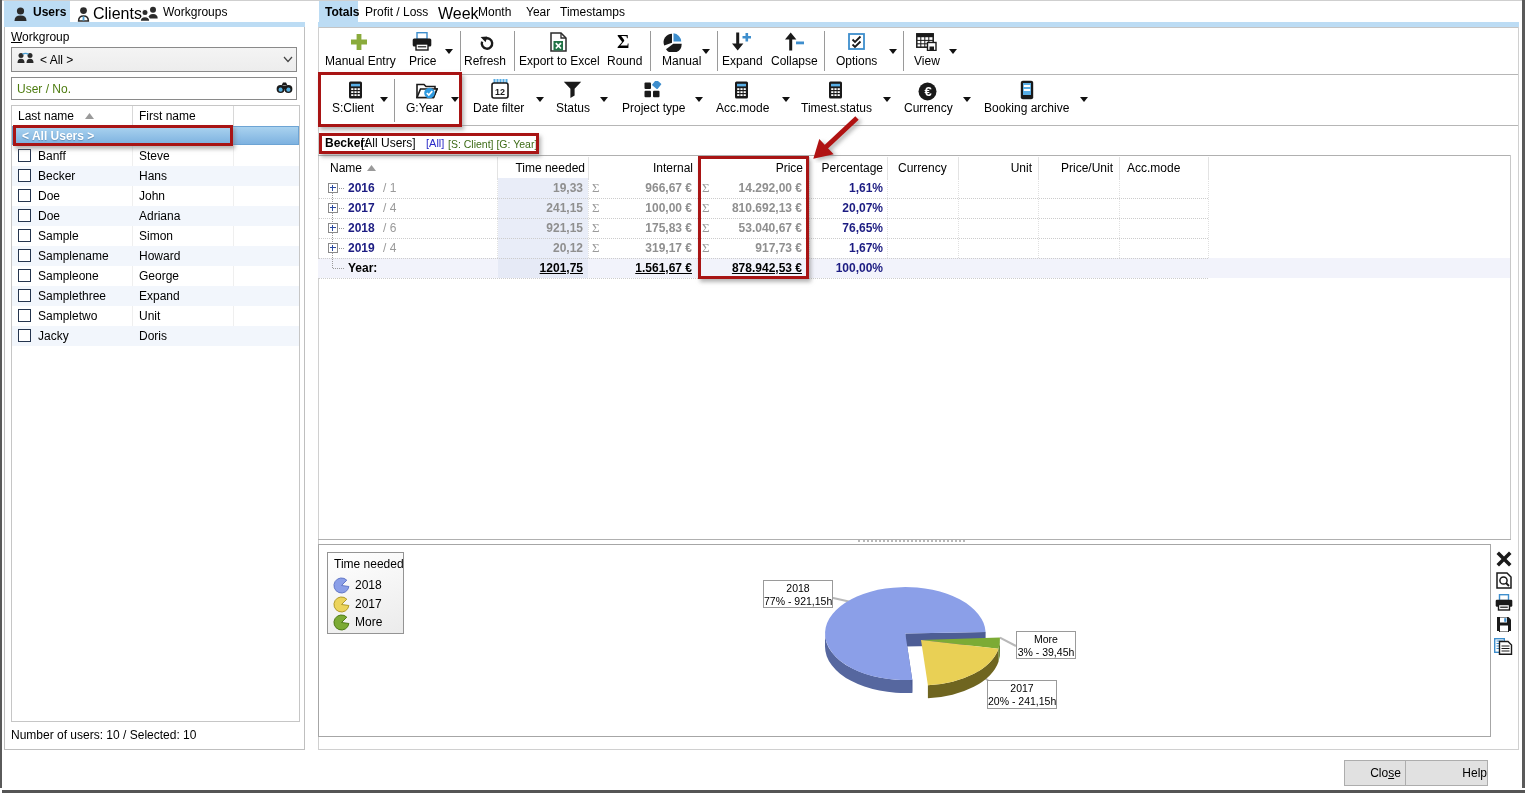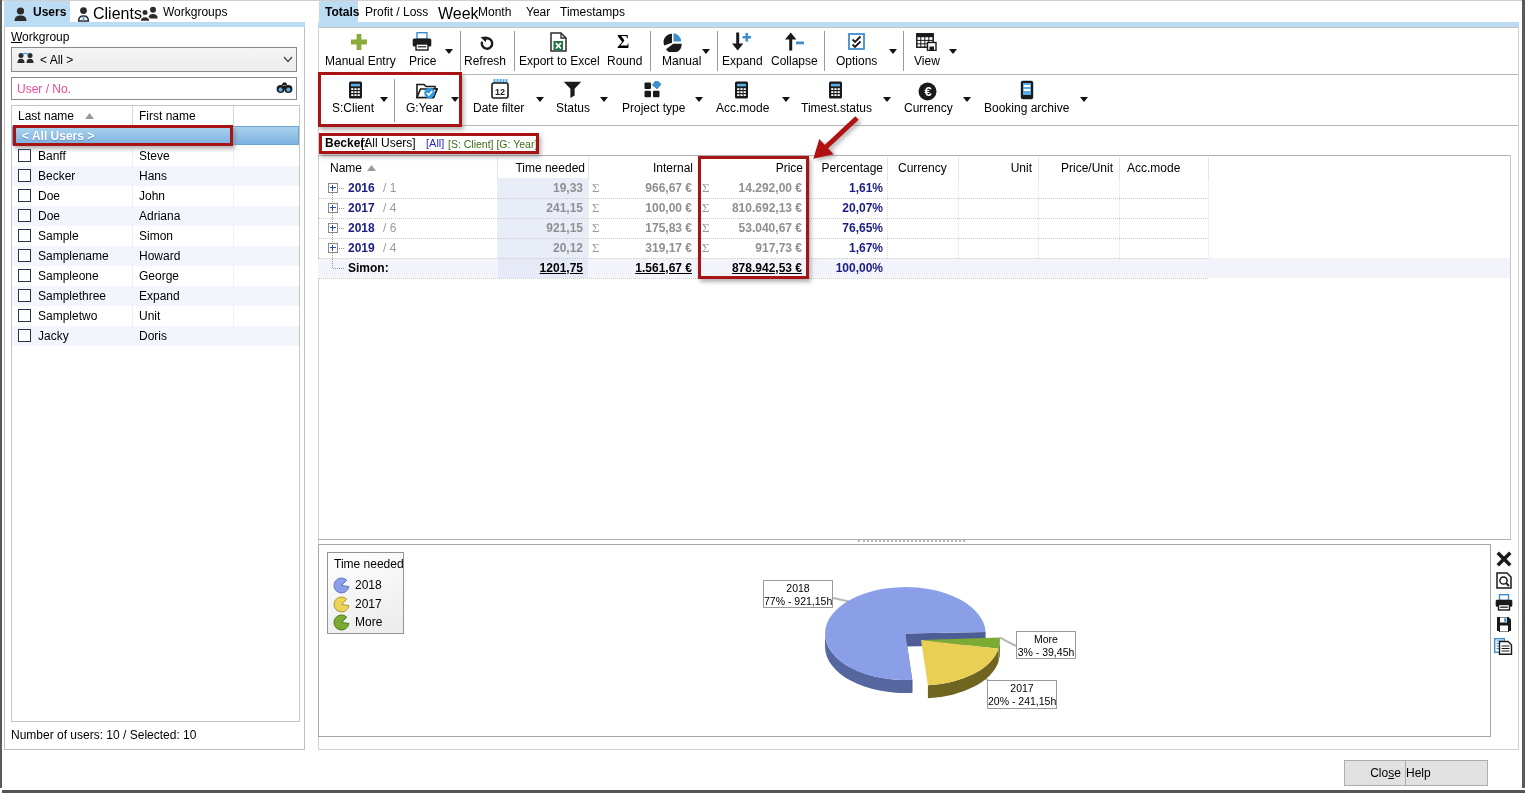--- a/index.html
+++ b/index.html
@@ -62,21 +62,21 @@
     <circle cx="13" cy="3.4" r="2.5" fill="#2b2b2b"></circle>
         <path d="M9.5 11 Q9.5 6.8 13 6.8 Q16.5 6.8 16.5 11 Z" fill="#2b2b2b"></path>
     <path d="M5.5 2.2 Q8.5 0.6 11.5 2.2" stroke="#4aa0d5" stroke-width="1.4" fill="none"></path>
   </svg>
   <div class="abs" style="left:40px;top:53px;font-size:12px">&lt; All &gt;</div>
   <svg class="abs" style="left:283px;top:56px" width="10" height="7" viewBox="0 0 10 7">
         <path d="M1 1 L5 5.5 L9 1" stroke="#444" stroke-width="1.2" fill="none"></path>
       </svg>
 
   <div class="abs" style="left:11px;top:77px;width:286px;height:23px;border:1px solid #8a8a8a;background:#fff"></div>
-  <div class="abs" style="left:17px;top:82px;color:#ec4899;font-size:12px">User / No.</div>
+  <div class="abs" style="left:17px;top:82px;color:#4d7c0f;font-size:12px">User / No.</div>
   <svg class="abs" style="left:276px;top:81px" width="17" height="14" viewBox="0 0 17 14">
     <circle cx="4.6" cy="8" r="4" fill="#1a1a1a"></circle>
         <circle cx="12.4" cy="8" r="4" fill="#1a1a1a"></circle>
     <circle cx="4.6" cy="8.7" r="2.1" fill="#58b0e0"></circle>
         <circle cx="12.4" cy="8.7" r="2.1" fill="#58b0e0"></circle>
     <rect x="6.5" y="5" width="4" height="3" fill="#1a1a1a"></rect>
         <path d="M5.5 4.5 L7 1.5 L10 1.5 L11.5 4.5 Z" fill="#1a1a1a"></path>
   </svg>
 
   <div class="abs" style="left:11px;top:105px;width:289px;height:617px;border:1px solid #c6c6c6;background:#fff"></div>
@@ -413,21 +413,21 @@
   <div class="abs" style="left:332px;top:245px;width:1px;height:6px;background:#2b4a9e"></div>
   <div class="abs" style="left:339px;top:248px;width:5px;height:0;border-top:1px dotted #9a9a9a"></div>
   <div class="abs navy" style="left:348px;top:241px;font-size:12px">2019</div>
   <div class="abs gray" style="left:383px;top:241px;font-size:12px">/ 4</div>
   <div class="cell r num" style="left:483px;top:241px;width:100px;font-size:12px">20,12</div>
   <div class="abs gray" style="left:592px;top:240px;font-size:13px;font-family:'Liberation Serif',serif">Σ</div>
   <div class="cell r num" style="left:592px;top:241px;width:100px;font-size:12px">319,17 €</div>
   <div class="abs gray" style="left:702px;top:240px;font-size:13px;font-family:'Liberation Serif',serif">Σ</div>
   <div class="cell r num" style="left:702px;top:241px;width:100px;font-size:12px">917,73 €</div>
   <div class="cell r navy" style="left:783px;top:241px;width:100px;font-size:12px">1,67%</div>
-  <div class="abs" style="left:348px;top:261px;font-size:12px;font-weight:bold">Simon:</div>
+  <div class="abs" style="left:348px;top:261px;font-size:12px;font-weight:bold">Year:</div>
   <div class="cell r" style="left:483px;top:261px;width:100px;font-size:12px;font-weight:bold;text-decoration:underline">1201,75</div>
   <div class="cell r" style="left:592px;top:261px;width:100px;font-size:12px;font-weight:bold;text-decoration:underline">1.561,67 €</div>
   <div class="cell r" style="left:702px;top:261px;width:100px;font-size:12px;font-weight:bold;text-decoration:underline">878.942,53 €</div>
   <div class="cell r navy" style="left:783px;top:261px;width:100px;font-size:12px">100,00%</div>
 </div>
   <div id="chartbox">
   <div class="abs" style="left:318px;top:544px;width:1173px;height:193px;border:1px solid #a6a6a6;background:#fff"></div>
   <div class="abs" style="left:858px;top:540px;width:107px;height:0;border-top:2px dotted #b9b9b9"></div>
   <div class="abs" style="left:327px;top:552px;width:77px;height:82px;border:1px solid #949494;background:linear-gradient(160deg,#ffffff,#ebebeb)"></div>
   <div class="abs" style="left:334px;top:557px;font-size:12px">Time needed</div>
@@ -501,15 +501,15 @@
 <div class="redbox" style="left:319px;top:133px;width:220px;height:21px"></div>
 <div class="redbox" style="left:698px;top:156px;width:111px;height:123px"></div>
 <svg class="abs" style="left:805px;top:108px" width="75" height="55" viewBox="0 0 75 55">
   <g style="filter:drop-shadow(3px 2px 2px rgba(130,130,130,0.6))">
     <path d="M52 10 L21 39" stroke="#b01212" stroke-width="5" fill="none"></path>
     <path d="M11.2 48.1 L24.8 45.1 L15.2 34.9 Z" fill="#b01212" stroke="#b01212" stroke-width="4" stroke-linejoin="miter"></path>
   </g>
 </svg>
 
 <div class="abs" style="left:1344px;top:760px;width:83px;height:26px;background:#e1e1e1;border:1px solid #adadad;text-align:center;line-height:24px;font-size:12px">Clo<span style="text-decoration:underline">s</span>e</div>
-<div class="abs" style="left:1405px;top:760px;width:83px;height:26px;background:#e1e1e1;border:1px solid #adadad;text-align:left;line-height:24px;font-size:12px">Help</div>
+<div class="abs" style="left:1405px;top:760px;width:83px;height:26px;background:#e1e1e1;border:1px solid #adadad;text-align:right;line-height:24px;font-size:12px">Help</div>
 
 </div>
 
 </body></html>

